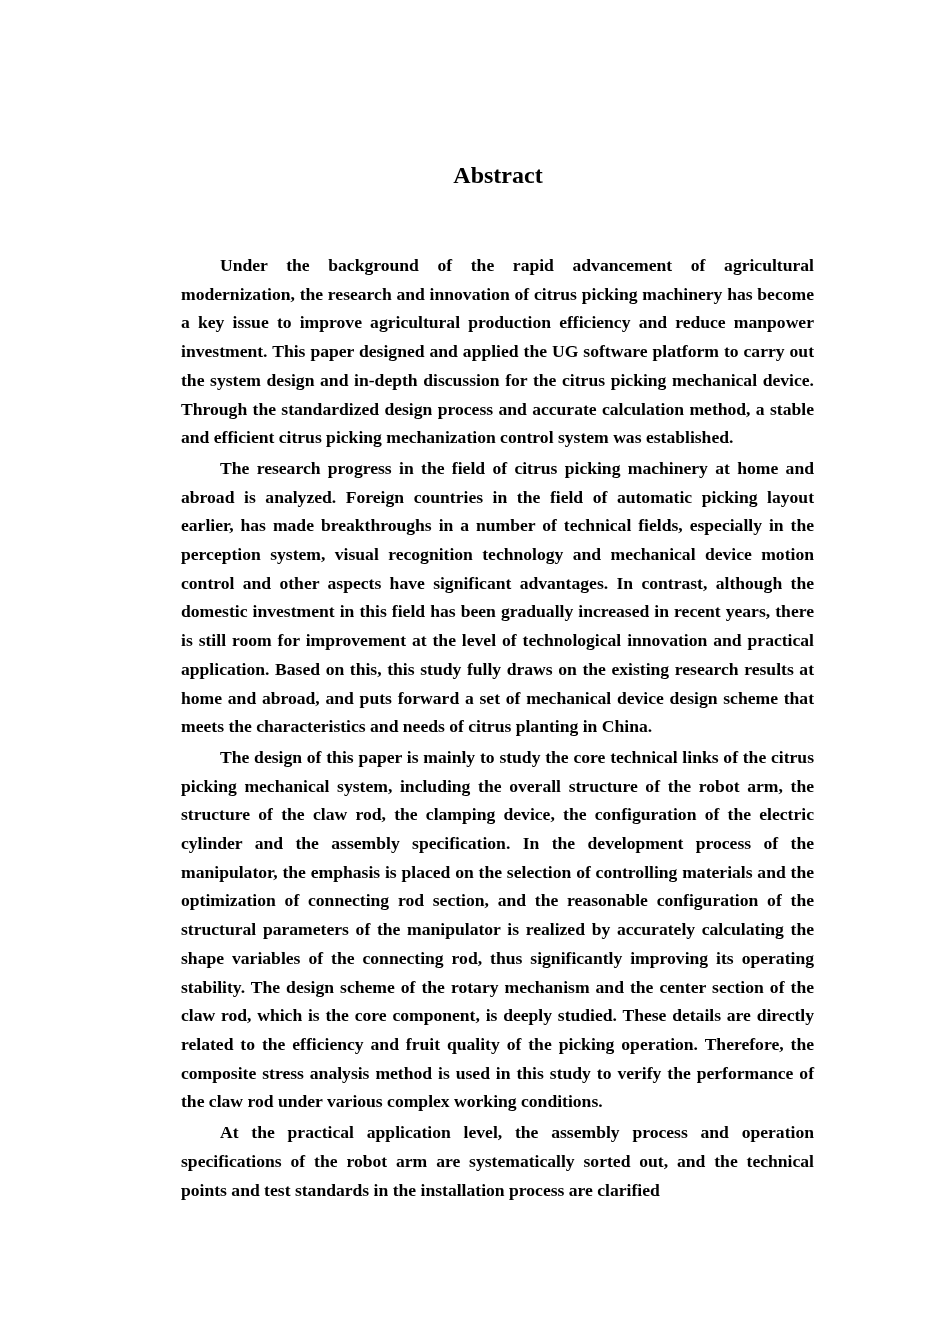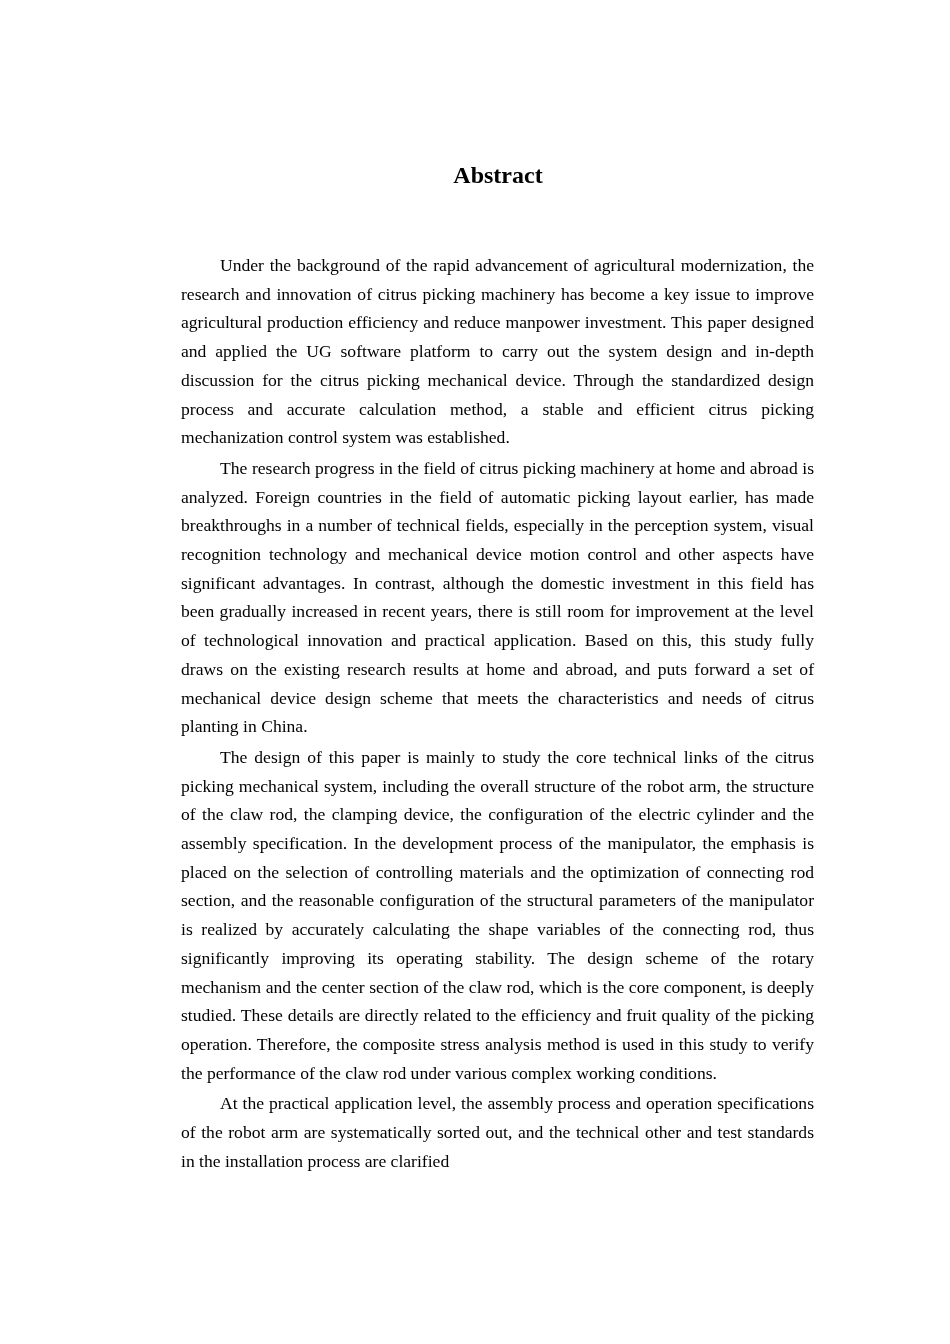--- a/index.html
+++ b/index.html
@@ -1,26 +1,26 @@
 <!DOCTYPE html>
 <html><head>
 <meta charset="utf-8">
 <style>
   html, body { margin: 0; padding: 0; background: #ffffff; }
   body { width: 950px; height: 1344px; position: relative; overflow: hidden;
          font-family: "Liberation Serif", "DejaVu Serif", serif; color: #000; }
   .title { position: absolute; top: 160px; left: 0; width: 996px; text-align: center;
            font-size: 24px; font-weight: bold; line-height: 30px; }
-  .body { position: absolute; top: 251px; left: 181px; width: 633px; }
+  .body { position: absolute; top: 251px; left: 181px; width: 633px; font-weight: bold; }
   .para { font-size: 17.6px; line-height: 28.7px; text-align: justify;
           text-indent: 39px; margin: 0 0 2px 0; }
 </style>
 </head>
 <body>
 
 <div class="title">Abstract</div>
 
 <div class="body">
   <p class="para">Under the background of the rapid advancement of agricultural modernization, the research and innovation of citrus picking machinery has become a key issue to improve agricultural production efficiency and reduce manpower investment. This paper designed and applied the UG software platform to carry out the system design and in-depth discussion for the citrus picking mechanical device. Through the standardized design process and accurate calculation method, a stable and efficient citrus picking mechanization control system was established.</p>
   <p class="para">The research progress in the field of citrus picking machinery at home and abroad is analyzed. Foreign countries in the field of automatic picking layout earlier, has made breakthroughs in a number of technical fields, especially in the perception system, visual recognition technology and mechanical device motion control and other aspects have significant advantages. In contrast, although the domestic investment in this field has been gradually increased in recent years, there is still room for improvement at the level of technological innovation and practical application. Based on this, this study fully draws on the existing research results at home and abroad, and puts forward a set of mechanical device design scheme that meets the characteristics and needs of citrus planting in China.</p>
   <p class="para">The design of this paper is mainly to study the core technical links of the citrus picking mechanical system, including the overall structure of the robot arm, the structure of the claw rod, the clamping device, the configuration of the electric cylinder and the assembly specification. In the development process of the manipulator, the emphasis is placed on the selection of controlling materials and the optimization of connecting rod section, and the reasonable configuration of the structural parameters of the manipulator is realized by accurately calculating the shape variables of the connecting rod, thus significantly improving its operating stability. The design scheme of the rotary mechanism and the center section of the claw rod, which is the core component, is deeply studied. These details are directly related to the efficiency and fruit quality of the picking operation. Therefore, the composite stress analysis method is used in this study to verify the performance of the claw rod under various complex working conditions.</p>
-  <p class="para">At the practical application level, the assembly process and operation specifications of the robot arm are systematically sorted out, and the technical other and test standards in the installation process are clarified</p>
+  <p class="para">At the practical application level, the assembly process and operation specifications of the robot arm are systematically sorted out, and the technical points and test standards in the installation process are clarified</p>
 </div>
 
 </body></html>

